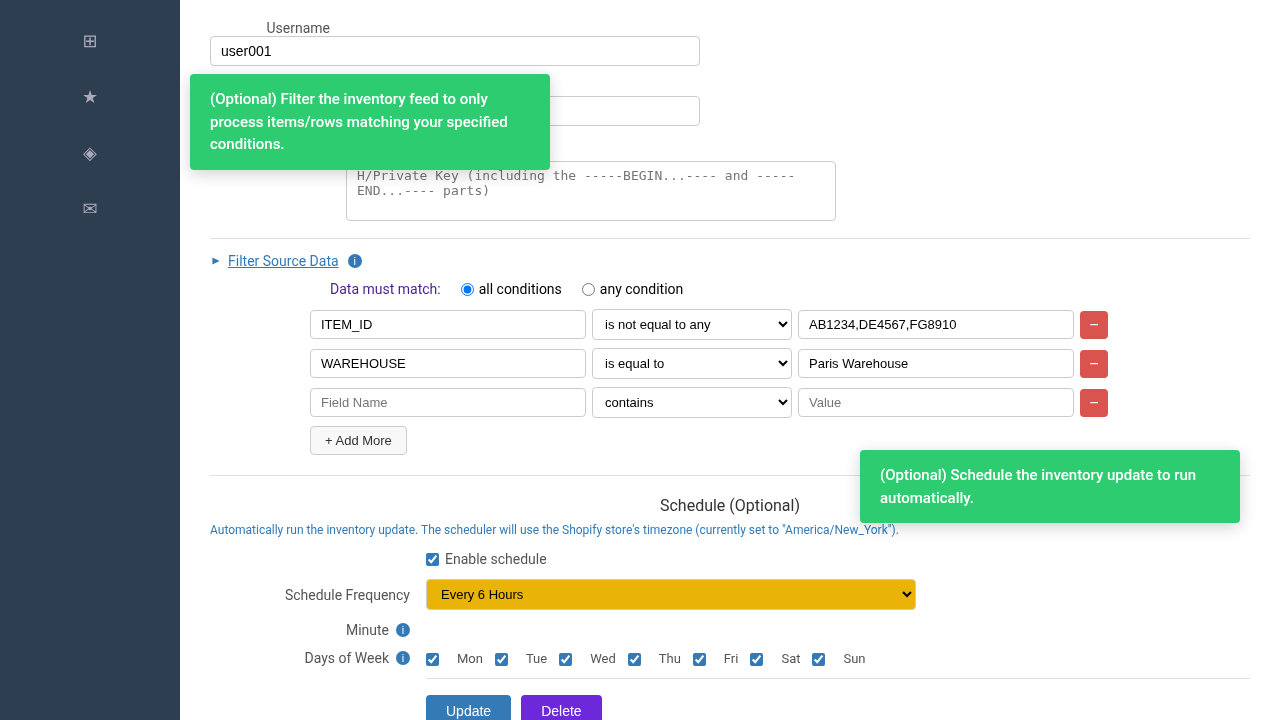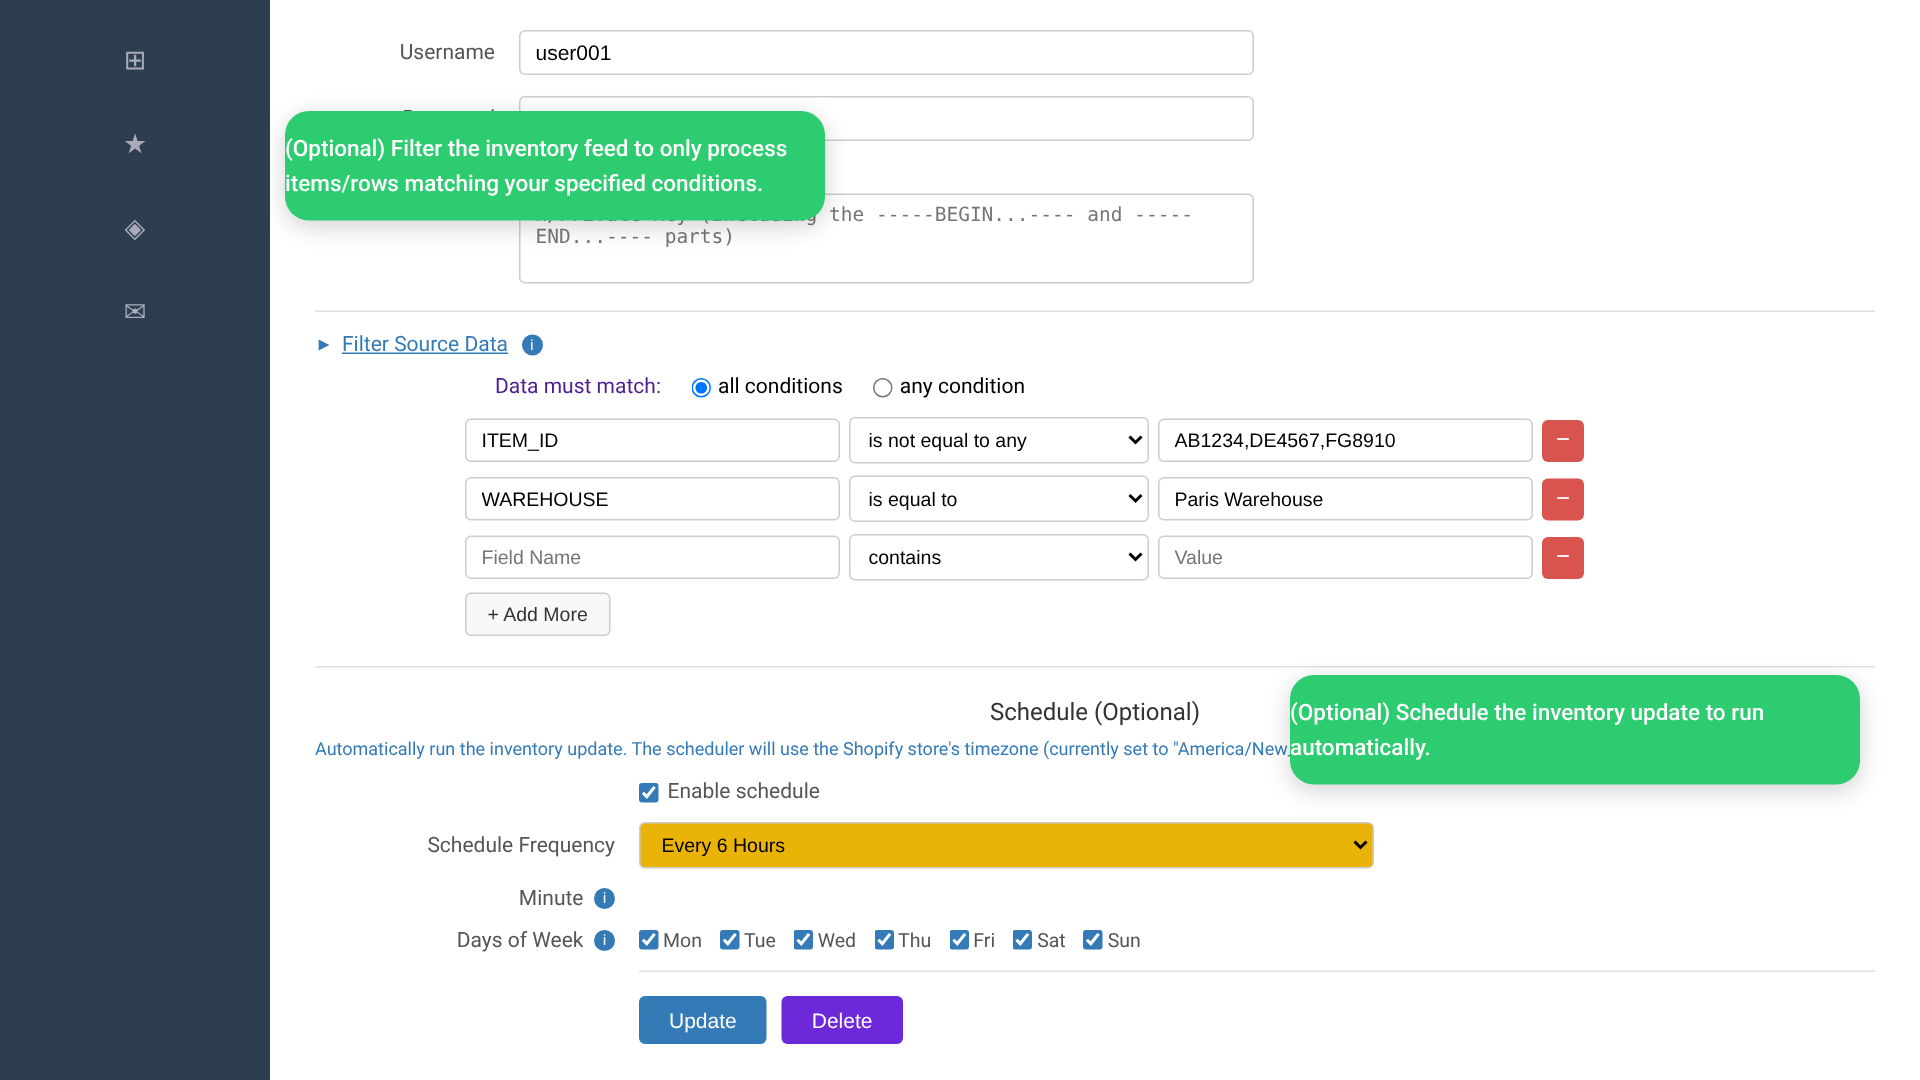--- a/index.html
+++ b/index.html
@@ -30,22 +30,22 @@
       flex: 1;
       overflow-y: auto;
       padding: 20px 30px;
       background: #fff;
       position: relative;
     }
 
     
     .form-group {
       display: flex;
-      align-items: center;
       margin-bottom: 14px;
+      flex-direction: column;
     }
     .form-group label {
       width: 120px;
       text-align: right;
       margin-right: 16px;
       color: #555;
       font-size: 14px;
     }
     .form-group input[type="text"],
     .form-group input[type="password"] {
@@ -107,21 +107,21 @@
     .radio-option input { margin: 0; }
 
     .filter-row {
       display: flex;
       align-items: center;
       margin-bottom: 8px;
       margin-left: 100px;
       gap: 6px;
     }
     .filter-row input[type="text"] {
-      width: 250px;
+      width: 276px;
       padding: 6px 10px;
       border: 1px solid #ccc;
       border-radius: 4px;
       font-size: 13px;
     }
     .filter-row select {
       width: 200px;
       padding: 6px 8px;
       border: 1px solid #ccc;
       border-radius: 4px;
@@ -209,22 +209,22 @@
       color: #555;
       font-size: 14px;
       display: flex; align-items: center; justify-content: flex-end; gap: 4px;
     }
     .days-checkboxes {
       display: flex;
       gap: 12px;
     }
     .day-check {
       display: flex;
-      align-items: flex-start;
-      gap: 3px;
+      align-items: flex-end;
+      gap: 18px;
       font-size: 13px;
       color: #555;
     }
     .day-check input { margin: 0; accent-color: #337ab7; }
 
     
     .action-row {
       display: flex;
       gap: 10px;
       margin-left: 216px;
@@ -248,22 +248,22 @@
       border-radius: 4px;
       cursor: pointer;
       font-size: 14px;
     }
 
     
     .tooltip-bubble {
       position: absolute;
       background: #2ecc71;
       color: white;
-      border-radius: 16px;
-      padding: 14px 0;
+      border-radius: 4px;
+      padding: 14px 20px;
       font-size: 15px;
       line-height: 1.5;
       font-weight: 500;
       max-width: 360px;
       z-index: 100;
       box-shadow: 0 4px 16px rgba(0,0,0,0.18);
     }
     .tooltip-bubble.left-tooltip {
       left: 10px;
       top: 74px;

